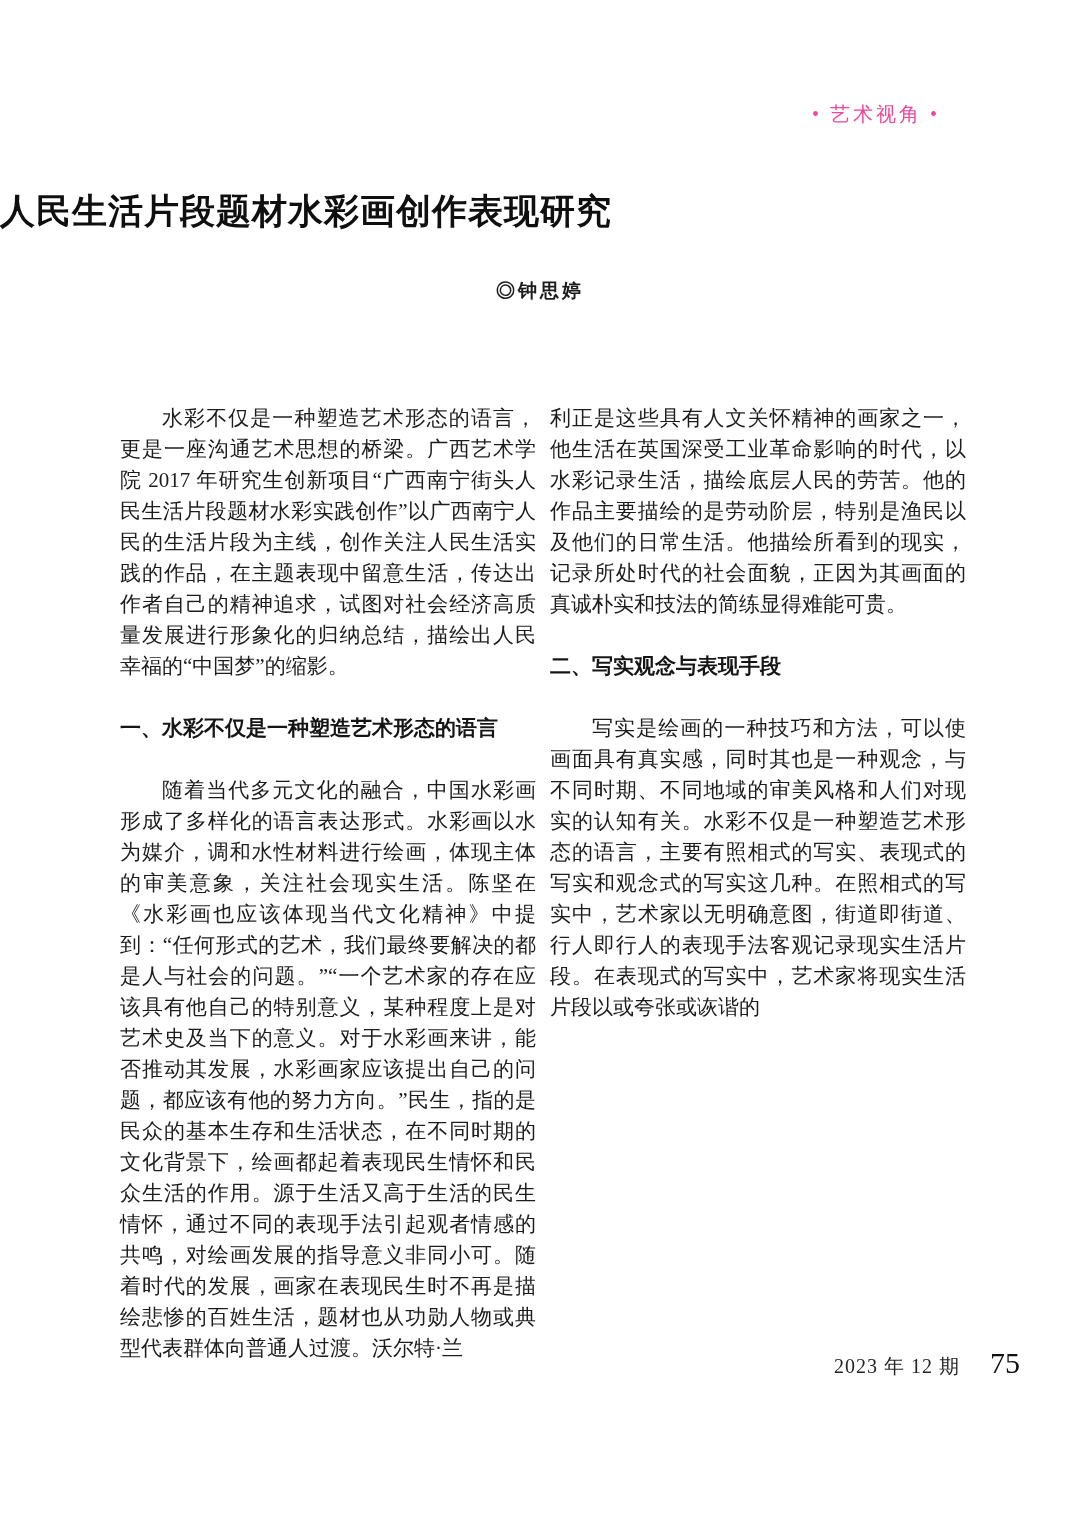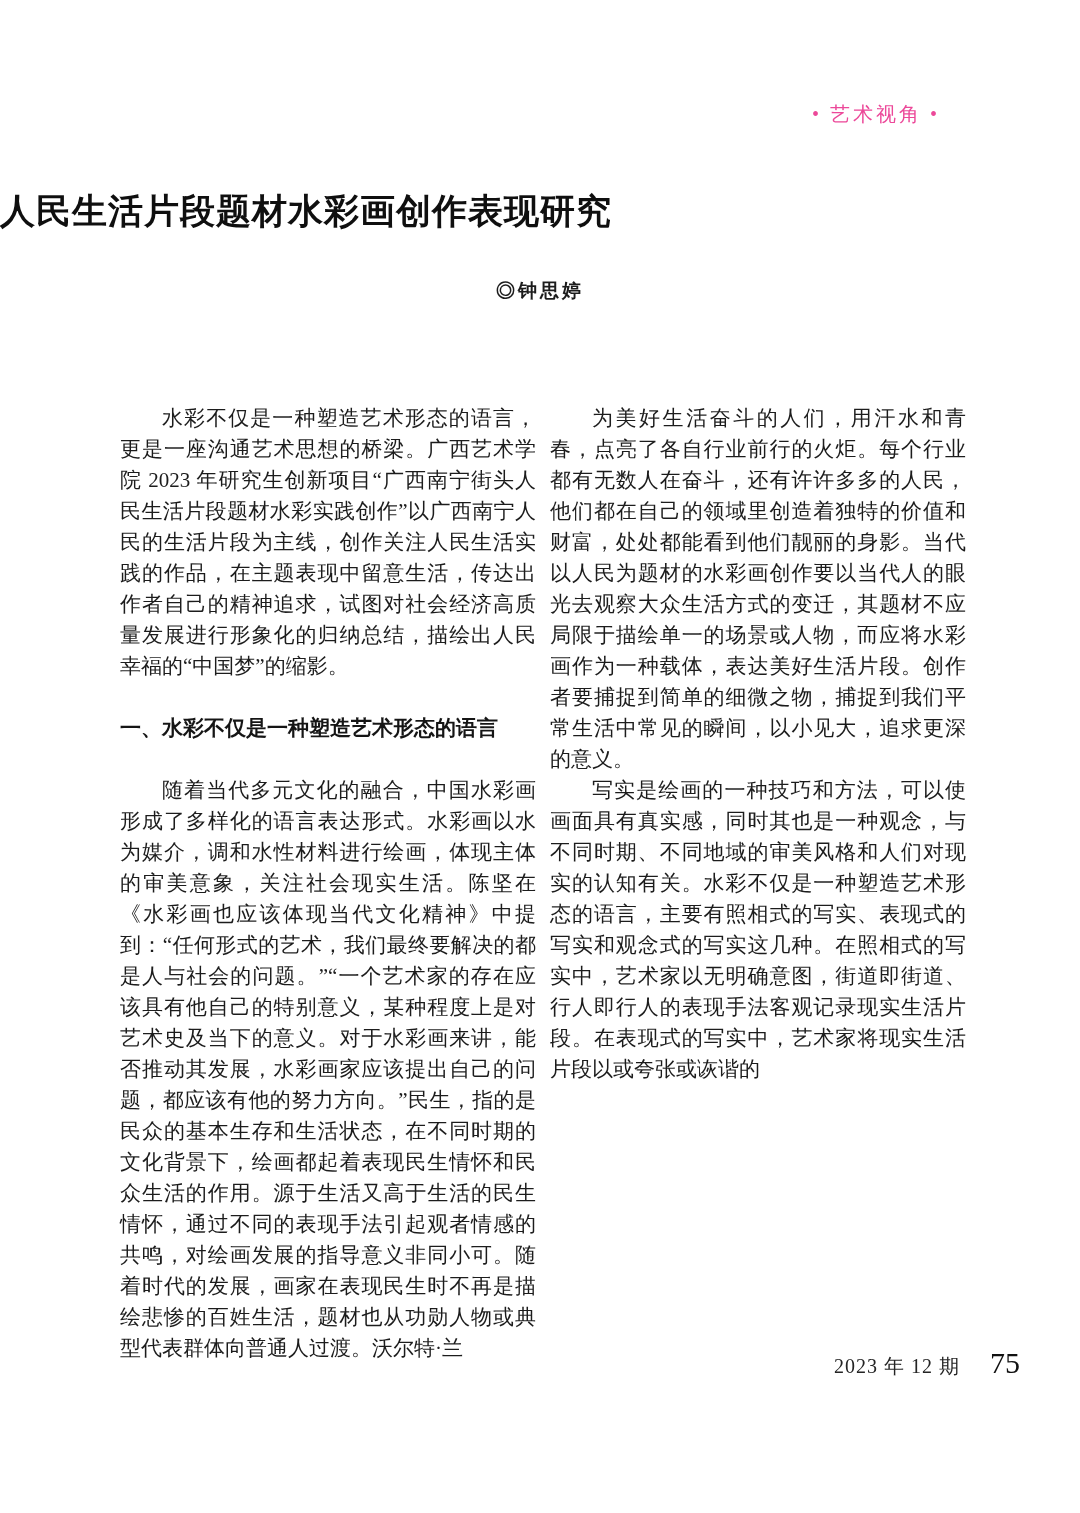--- a/index.html
+++ b/index.html
@@ -104,27 +104,28 @@
 
   <div class="header-label">• 艺术视角 •</div>
 
   <h1 class="article-title">人民生活片段题材水彩画创作表现研究</h1>
 
   <div class="article-author">◎钟思婷</div>
 
   <div class="columns">
 
     <div class="col">
-      <p class="para indent">水彩不仅是一种塑造艺术形态的语言，更是一座沟通艺术思想的桥梁。广西艺术学院 2023 年研究生创新项目“广西南宁街头人民生活片段题材水彩实践创作”以广西南宁人民的生活片段为主线，创作关注人民生活实践的作品，在主题表现中留意生活，传达出作者自己的精神追求，试图对社会经济高质量发展进行形象化的归纳总结，描绘出人民幸福的“中国梦”的缩影。</p>
+      <p class="para indent">水彩不仅是一种塑造艺术形态的语言，更是一座沟通艺术思想的桥梁。广西艺术学院 2017 年研究生创新项目“广西南宁街头人民生活片段题材水彩实践创作”以广西南宁人民的生活片段为主线，创作关注人民生活实践的作品，在主题表现中留意生活，传达出作者自己的精神追求，试图对社会经济高质量发展进行形象化的归纳总结，描绘出人民幸福的“中国梦”的缩影。</p>
       <h2 class="sec-heading">一、水彩不仅是一种塑造艺术形态的语言</h2>
       <p class="para indent">随着当代多元文化的融合，中国水彩画形成了多样化的语言表达形式。水彩画以水为媒介，调和水性材料进行绘画，体现主体的审美意象，关注社会现实生活。陈坚在《水彩画也应该体现当代文化精神》中提到：“任何形式的艺术，我们最终要解决的都是人与社会的问题。”“一个艺术家的存在应该具有他自己的特别意义，某种程度上是对艺术史及当下的意义。对于水彩画来讲，能否推动其发展，水彩画家应该提出自己的问题，都应该有他的努力方向。”民生，指的是民众的基本生存和生活状态，在不同时期的文化背景下，绘画都起着表现民生情怀和民众生活的作用。源于生活又高于生活的民生情怀，通过不同的表现手法引起观者情感的共鸣，对绘画发展的指导意义非同小可。随着时代的发展，画家在表现民生时不再是描绘悲惨的百姓生活，题材也从功勋人物或典型代表群体向普通人过渡。沃尔特·兰</p>
     </div>
 
     <div class="col">
-      <p class="para indent">为美好生活奋斗的人们，用汗水和青春，点亮了各自行业前行的火炬。每个行业都有无数人在奋斗，还有许许多多的人民，他们都在自己的领域里创造着独特的价值和财富，处处都能看到他们靓丽的身影。当代以人民为题材的水彩画创作要以当代人的眼光去观察大众生活方式的变迁，其题材不应局限于描绘单一的场景或人物，而应将水彩画作为一种载体，表达美好生活片段。创作者要捕捉到简单的细微之物，捕捉到我们平常生活中常见的瞬间，以小见大，追求更深的意义。</p>
+      <p class="para">利正是这些具有人文关怀精神的画家之一，他生活在英国深受工业革命影响的时代，以水彩记录生活，描绘底层人民的劳苦。他的作品主要描绘的是劳动阶层，特别是渔民以及他们的日常生活。他描绘所看到的现实，记录所处时代的社会面貌，正因为其画面的真诚朴实和技法的简练显得难能可贵。</p>
+      <h2 class="sec-heading">二、写实观念与表现手段</h2>
       <p class="para indent">写实是绘画的一种技巧和方法，可以使画面具有真实感，同时其也是一种观念，与不同时期、不同地域的审美风格和人们对现实的认知有关。水彩不仅是一种塑造艺术形态的语言，主要有照相式的写实、表现式的写实和观念式的写实这几种。在照相式的写实中，艺术家以无明确意图，街道即街道、行人即行人的表现手法客观记录现实生活片段。在表现式的写实中，艺术家将现实生活片段以或夸张或诙谐的</p>
     </div>
 
   </div>
 
   <div class="page-footer">
     <span class="footer-issue">2023 年 12 期</span>
     <span class="footer-pagenum">75</span>
   </div>
 

